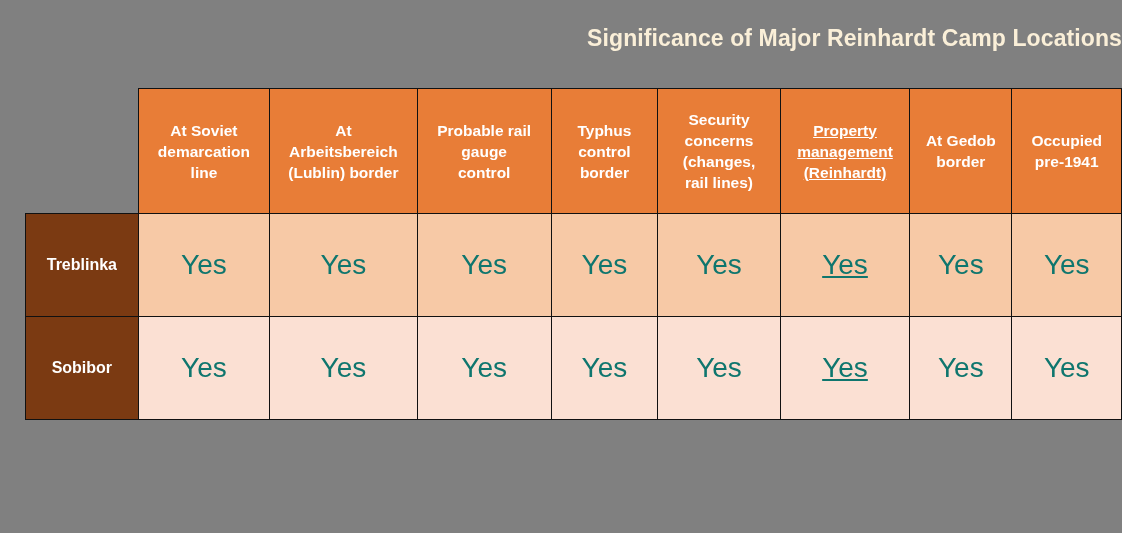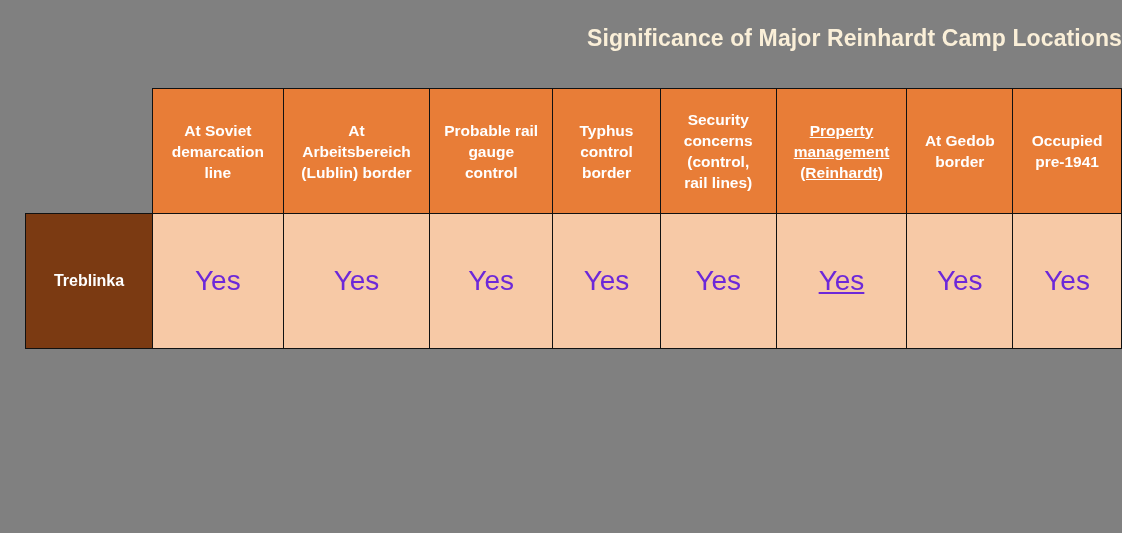--- a/index.html
+++ b/index.html
@@ -33,21 +33,21 @@
   #matrix {
     position: absolute;
     left: 25px;
     top: 88px;
     border-collapse: collapse;
     table-layout: fixed;
   }
 
   #matrix td {
     border: 1px solid #111111;
-    padding: 16px;
+    padding: 0;
     vertical-align: middle;
     text-align: center;
   }
 
   
   .corner {
     width: 118px;
     background: transparent;
     border: none !important;
   }
@@ -76,21 +76,21 @@
   
   .val {
     height: 102px;
     font-size: 28px;
     font-weight: normal;
     line-height: 32px;
   }
   .band-a { background: #F7C9A6; }
   .band-b { background: #FBE0D3; }
 
-  .v-yes { color: #6d28d9; }
+  .v-yes { color: #0f766e; }
   .v-no  { color: #EE1111; }
 
   
   .c0 { width: 127px; }
   .c1 { width: 143px; }
   .c2 { width: 134px; }
   .c3 { width: 104px; }
   .c4 { width: 120px; }
   .c5 { width: 124px; text-decoration: underline; }
   .c6 { width: 100px; }
@@ -126,21 +126,21 @@
 
       <td class="hdr c3">
         <div>Typhus</div>
         <div>control</div>
         <div>border</div>
       </td>
 
       <td class="hdr c4">
         <div>Security</div>
         <div>concerns</div>
-        <div>(control,</div>
+        <div>(changes,</div>
         <div>rail lines)</div>
       </td>
 
       <td class="hdr c5">
         <div>Property</div>
         <div>management</div>
         <div>(Reinhardt)</div>
       </td>
 
       <td class="hdr c6">
@@ -159,15 +159,26 @@
       <td class="val band-a c0 v-yes">Yes</td>
       <td class="val band-a c1 v-yes">Yes</td>
       <td class="val band-a c2 v-yes">Yes</td>
       <td class="val band-a c3 v-yes">Yes</td>
       <td class="val band-a c4 v-yes">Yes</td>
       <td class="val band-a c5 v-yes">Yes</td>
       <td class="val band-a c6 v-yes">Yes</td>
       <td class="val band-a c7 v-yes">Yes</td>
     </tr>
 
+    <tr>
+      <td class="rowlbl">Sobibor</td>
+      <td class="val band-b c0 v-yes">Yes</td>
+      <td class="val band-b c1 v-yes">Yes</td>
+      <td class="val band-b c2 v-yes">Yes</td>
+      <td class="val band-b c3 v-yes">Yes</td>
+      <td class="val band-b c4 v-yes">Yes</td>
+      <td class="val band-b c5 v-yes">Yes</td>
+      <td class="val band-b c6 v-yes">Yes</td>
+      <td class="val band-b c7 v-yes">Yes</td>
+    </tr>
 
   </tbody>
 </table>
 
 </body></html>

